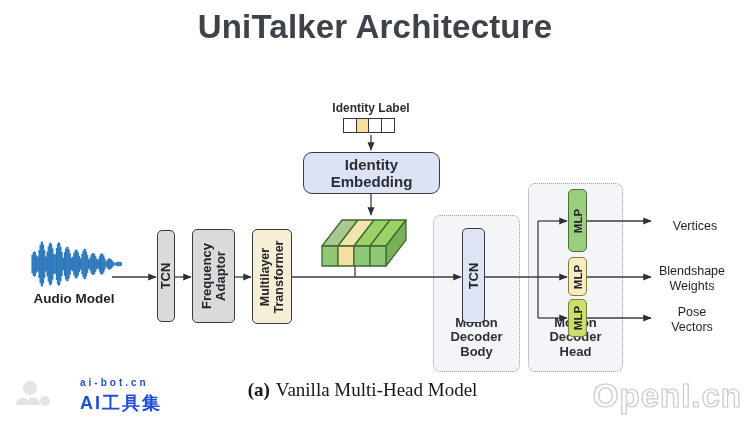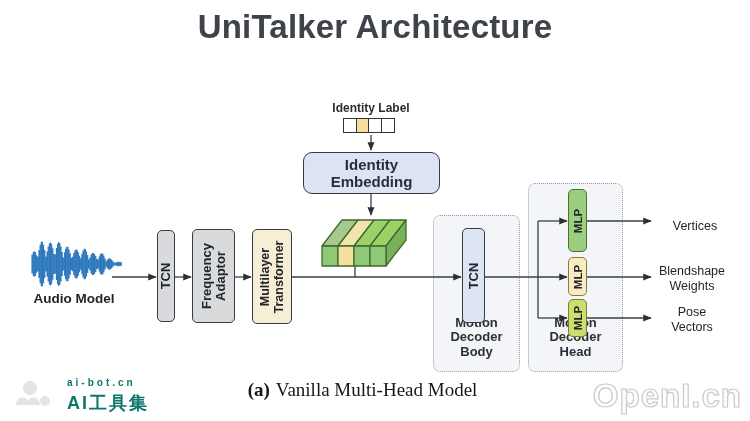--- a/index.html
+++ b/index.html
@@ -65,21 +65,21 @@
   
   .caption{
     position:absolute;left:175px;top:379px;width:375px;text-align:center;
     font-family:"Liberation Serif","DejaVu Serif",serif;font-size:19px;
     color:#15171a;z-index:4;
   }
   .caption b{font-weight:700;margin-right:6px;}
   
   .wm-left{
     position:absolute;left:14px;top:378px;display:flex;align-items:center;
-    gap:11px;z-index:5;color:#0f766e;
+    gap:24px;z-index:5;color:#1d4ed8;
   }
   .wm-left .wm-texts{display:flex;flex-direction:column;line-height:1;}
   .wm-left .wm-small{font-size:10px;font-weight:700;letter-spacing:3px;}
   .wm-left .wm-large{font-size:18px;font-weight:700;letter-spacing:2px;margin-top:6px;}
   .wm-right{
     position:absolute;right:8px;top:377px;z-index:5;
     font-size:33px;font-weight:700;color:#fdfdfd;
     -webkit-text-stroke:1.2px #c9cacc;letter-spacing:1px;
   }
   svg.layer{position:absolute;left:0;top:0;z-index:2;pointer-events:none;}

